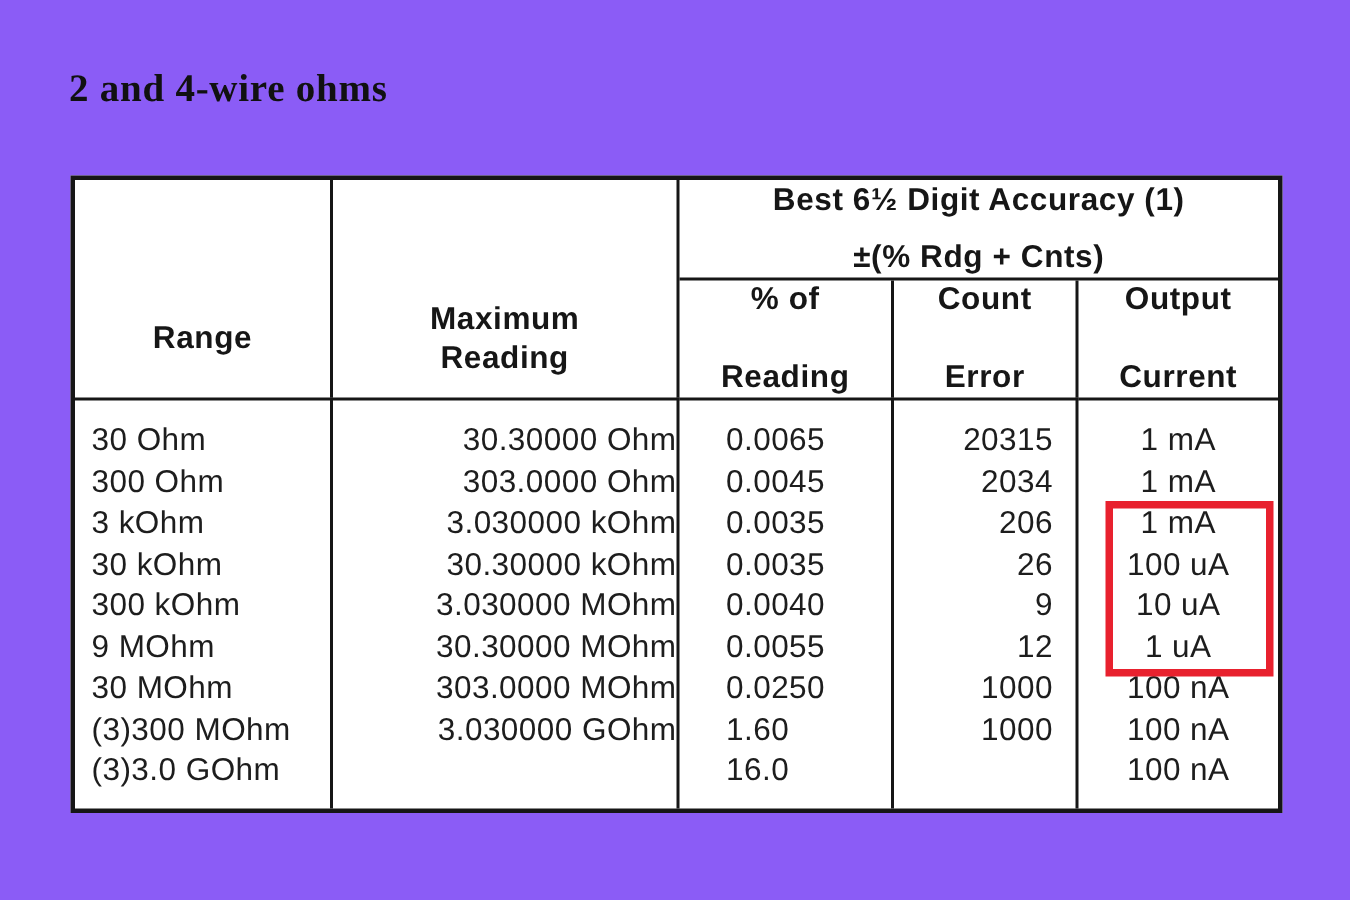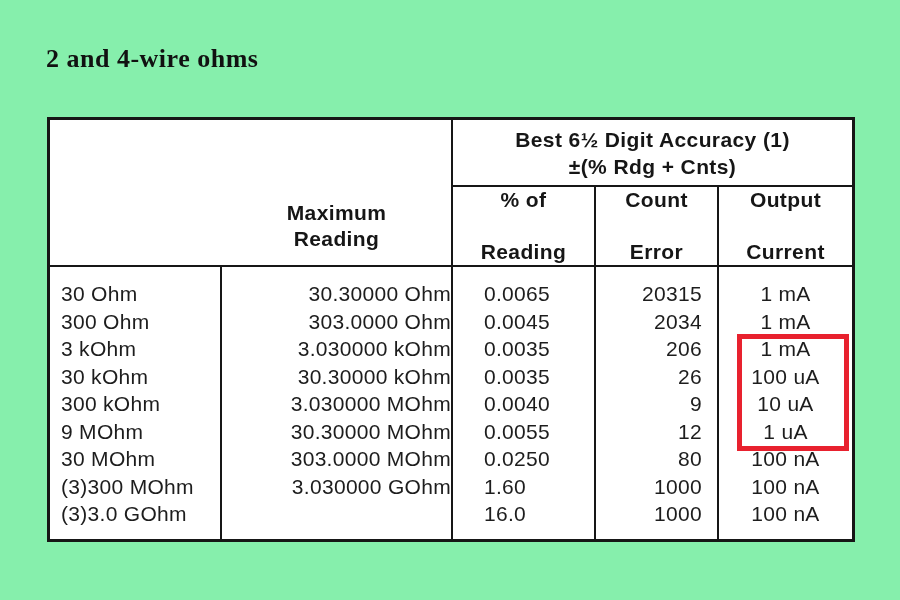--- a/index.html
+++ b/index.html
@@ -4,21 +4,21 @@
 <style>
   html, body {
     margin: 0;
     padding: 0;
     background: #ffffff;
   }
   .page {
     position: relative;
     width: 900px;
     height: 600px;
-    background: #86efac;
+    background: #8b5cf6;
     overflow: hidden;
     font-family: "Liberation Sans", sans-serif;
     color: #1b1b1b;
   }
   .doc-title {
     position: absolute;
     left: 46px;
     top: 44px;
     font-family: "Liberation Serif", serif;
     font-weight: bold;
@@ -63,21 +63,21 @@
     display: flex;
     flex-direction: column;
     justify-content: center;
   }
   .h-span {
     grid-column: 3 / 6;
     grid-row: 1;
     border-bottom: 2px solid #161616;
     display: flex;
     flex-direction: column;
-    justify-content: center;
+    justify-content: space-between;
     padding-left: 0;
     line-height: 27px;
   }
   .h-sub {
     grid-row: 2;
     display: flex;
     flex-direction: column;
     justify-content: space-between;
   }
   .bodycell {
@@ -111,20 +111,25 @@
 </style>
 </head>
 <body>
 
 <div class="page">
 
   <div class="doc-title">2 and 4-wire ohms</div>
 
   <div class="tbl">
 
+    <div class="cell head h-tall vline" style="grid-column:1;">
+      <div class="h2box">
+        <span>Range</span>
+      </div>
+    </div>
 
     <div class="cell head h-tall vline" style="grid-column:2;">
       <div class="h2box">
         <span>Maximum</span>
         <span>Reading</span>
       </div>
     </div>
 
     <div class="cell head h-span">
       <span>Best 6½ Digit Accuracy (1)</span>
@@ -176,21 +181,20 @@
         <div class="bodyline">1.60</div>
         <div class="bodyline">16.0</div>
       </div>
     <div class="cell bodycell b-count vline">
         <div class="bodyline">20315</div>
         <div class="bodyline">2034</div>
         <div class="bodyline">206</div>
         <div class="bodyline">26</div>
         <div class="bodyline">9</div>
         <div class="bodyline">12</div>
-        <div class="bodyline">80</div>
         <div class="bodyline">1000</div>
         <div class="bodyline">1000</div>
       </div>
     <div class="cell bodycell b-curr">
         <div class="bodyline">1 mA</div>
         <div class="bodyline">1 mA</div>
         <div class="bodyline">1 mA</div>
         <div class="bodyline">100 uA</div>
         <div class="bodyline">10 uA</div>
         <div class="bodyline">1 uA</div>

